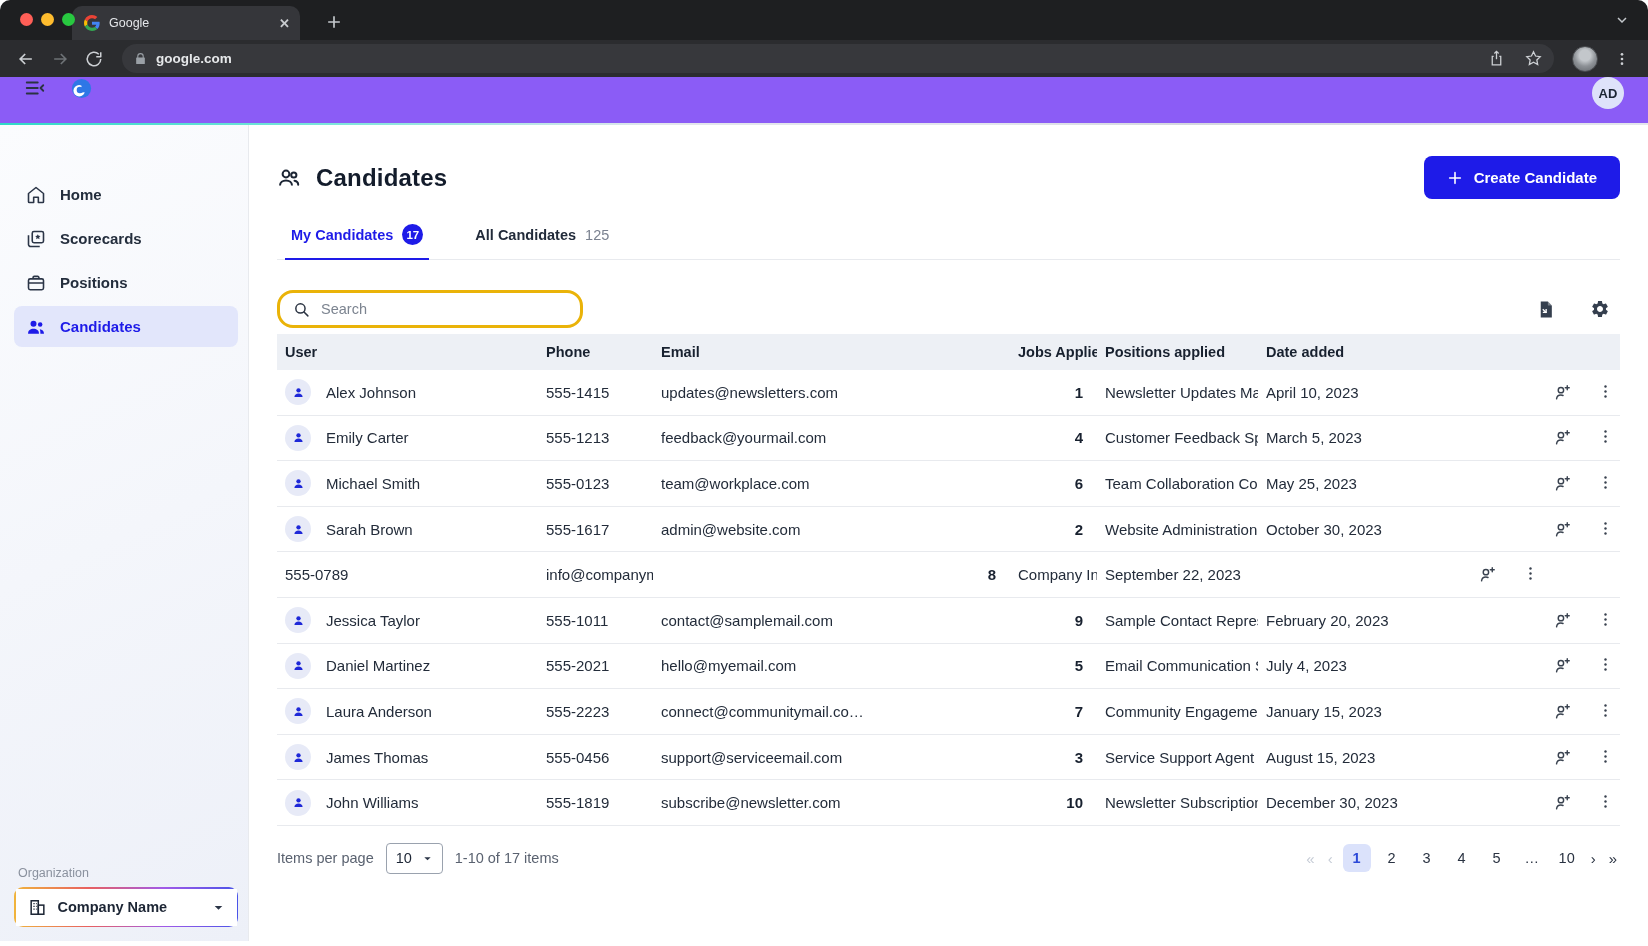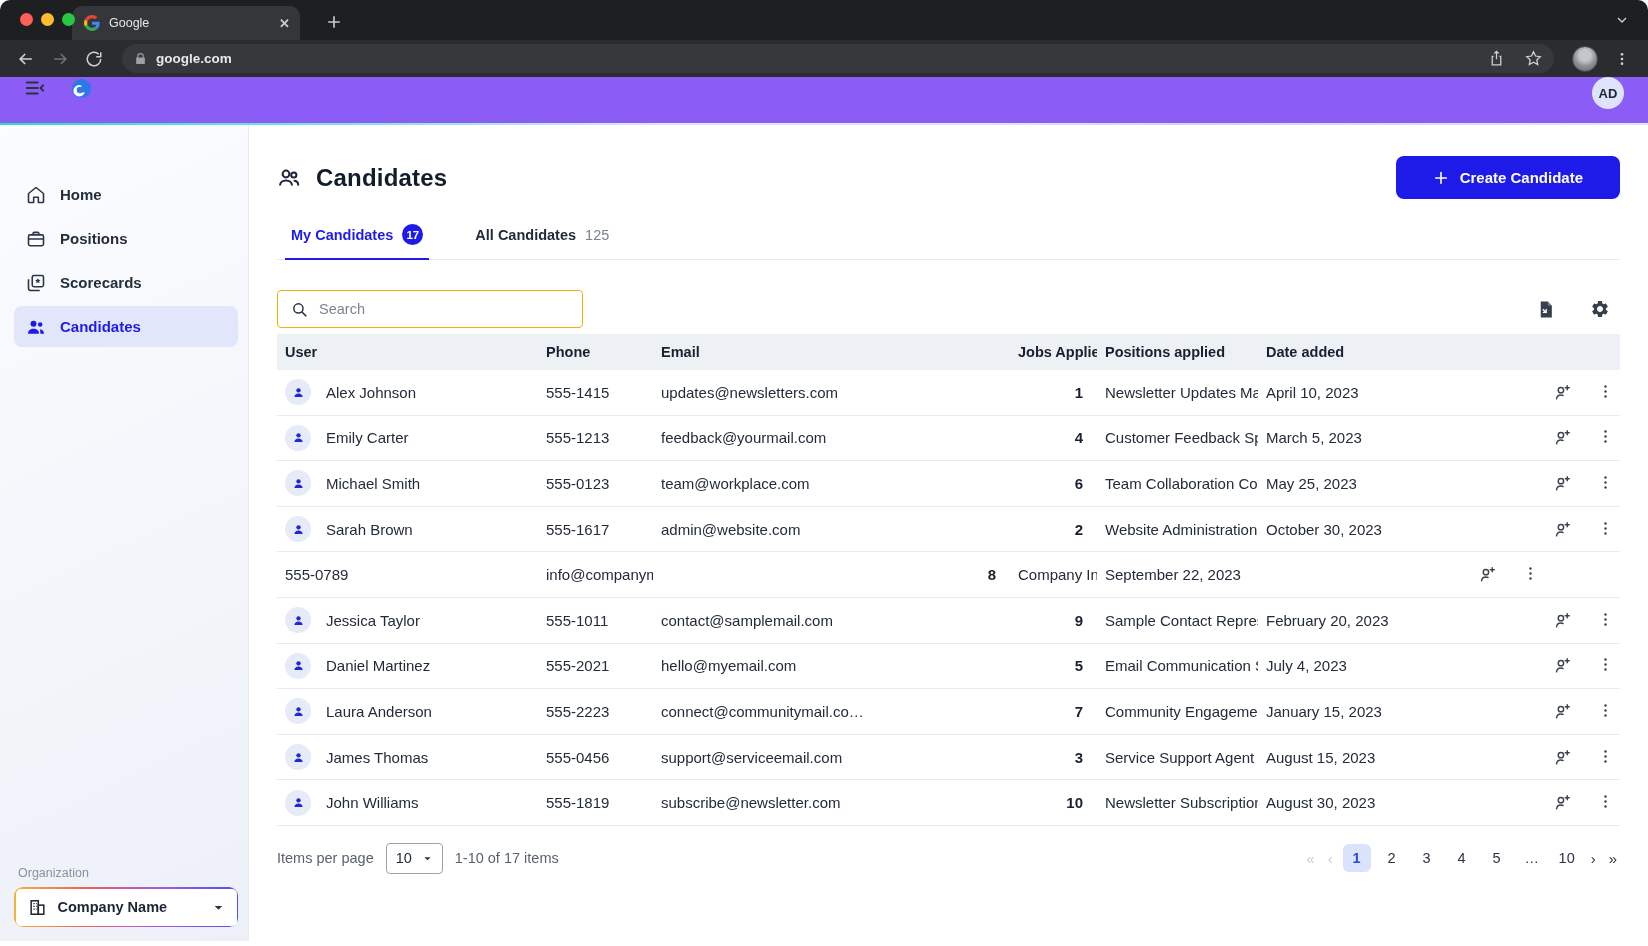--- a/index.html
+++ b/index.html
@@ -81,53 +81,53 @@
   .nav-item.active { background: #e2e6fb; color: #1e1be8; }
   .nav-item.active .ni { color: #1e1be8; }
 
   .org-wrap { position: absolute; left: 14px; right: 10px; bottom: 14px; }
   .org-label { font-size: 12.5px; color: #8a919e; margin: 0 0 7px 4px; }
   .org-box {
     background: linear-gradient(90deg, #f0b43c, #e86060, #a15ae8, #4a54e8);
     padding: 1.5px; border-radius: 9px; cursor: pointer;
   }
   .org-inner {
-    background: #ffffff; border-radius: 5px; height: 37px;
+    background: #ffffff; border-radius: 0; height: 37px;
     display: flex; align-items: center; gap: 11px; padding: 0 12px;
     font-size: 14.5px; font-weight: bold; color: #1c2534;
   }
   .org-chevron { margin-left: auto; color: #2b3547; }
 
   
   .main { flex: 1; padding: 0 28px; background: #ffffff; }
   .title-row { display: flex; align-items: center; margin-top: 31px; }
   .page-title { font-size: 24px; font-weight: bold; color: #131c2b; margin-left: 15px; letter-spacing: .2px; }
   .create-btn {
-    margin-left: auto; height: 43px; padding: 0 37px; border: none; cursor: pointer;
+    margin-left: auto; height: 43px; padding: 0 23px; border: none; cursor: pointer;
     background: #1e1be8; color: #ffffff; border-radius: 8px;
     font-family: inherit; font-size: 15px; font-weight: 600;
     display: flex; align-items: center; gap: 11px;
   }
 
   .tabs { display: flex; gap: 40px; margin-top: 25px; border-bottom: 1px solid #e8eaee; padding-left: 8px; }
   .tab-item {
     padding: 0 6px 13px 6px; font-size: 14.5px; font-weight: 600; color: #222b3a;
     display: flex; align-items: center; gap: 9px; cursor: pointer;
   }
   .tab-item.active { color: #1e1be8; border-bottom: 2.5px solid #1e1be8; margin-bottom: -1px; }
   .tab-badge {
     width: 21px; height: 21px; border-radius: 50%; background: #1e1be8;
     color: #fff; font-size: 11.5px; font-weight: bold;
     display: flex; align-items: center; justify-content: center;
   }
   .tab-count { color: #7b8290; font-weight: normal; }
 
   .controls { display: flex; align-items: center; margin-top: 30px; }
   .search-box {
-    width: 306px; height: 38px; border: 1px solid #eab308; border-radius: 4px;
+    width: 306px; height: 38px; border: 3px solid #eab308; border-radius: 16px;
     display: flex; align-items: center; gap: 11px; padding: 0 13px; background: #fff;
   }
   .search-box input {
     border: none; outline: none; flex: 1; font-family: inherit;
     font-size: 14.5px; color: #2a3342; background: transparent;
   }
   .search-box input::placeholder { color: #7c8490; }
   .control-icons { margin-left: auto; display: flex; gap: 35px; align-items: center; padding-right: 10px; }
   .icon-btn { color: #353f4e; cursor: pointer; }
 
@@ -277,36 +277,36 @@
     <div class="nav-item">
       <span class="ni">
         <svg width="20" height="20" viewBox="0 0 24 24" fill="none" stroke="currentColor" stroke-width="1.9" stroke-linejoin="round">
             <path d="M3 10.2 12 3l9 7.2V20a1 1 0 0 1-1 1h-5.2v-6.4H9.2V21H4a1 1 0 0 1-1-1z"></path>
           </svg>
       </span>
       <span>Home</span>
     </div>
     <div class="nav-item">
       <span class="ni">
-        <svg width="20" height="20" viewBox="0 0 24 24" fill="none" stroke="currentColor" stroke-width="1.9">
-            <rect x="3" y="7" width="18" height="13" rx="2"></rect>
-            <path d="M8.5 7V5.5A1.5 1.5 0 0 1 10 4h4a1.5 1.5 0 0 1 1.5 1.5V7M3 12h18"></path>
-          </svg>
-      </span>
-      <span>Positions</span>
-    </div>
-    <div class="nav-item">
-      <span class="ni">
         <svg width="20" height="20" viewBox="0 0 24 24" fill="none" stroke="currentColor" stroke-width="1.9" stroke-linejoin="round">
             <rect x="7.5" y="3" width="13.5" height="13.5" rx="2"></rect>
             <path d="M3 7.5v11A2.5 2.5 0 0 0 5.5 21h11"></path>
             <path d="M14.2 6.2l1 2 2.2.3-1.6 1.5.4 2.2-2-1-2 1 .4-2.2-1.6-1.5 2.2-.3z" fill="currentColor" stroke="none"></path>
           </svg>
       </span>
       <span>Scorecards</span>
+    </div>
+    <div class="nav-item">
+      <span class="ni">
+        <svg width="20" height="20" viewBox="0 0 24 24" fill="none" stroke="currentColor" stroke-width="1.9">
+            <rect x="3" y="7" width="18" height="13" rx="2"></rect>
+            <path d="M8.5 7V5.5A1.5 1.5 0 0 1 10 4h4a1.5 1.5 0 0 1 1.5 1.5V7M3 12h18"></path>
+          </svg>
+      </span>
+      <span>Positions</span>
     </div>
     <div class="nav-item active">
       <span class="ni">
         <svg width="20" height="20" viewBox="0 0 24 24" fill="currentColor">
             <circle cx="9" cy="8" r="3.6"></circle>
             <path d="M2.5 19.5c0-3.2 2.9-5.3 6.5-5.3s6.5 2.1 6.5 5.3v.5h-13z"></path>
             <circle cx="17" cy="9" r="2.7"></circle>
             <path d="M16.6 14.6c2.9.3 4.9 2.1 4.9 4.6v.8h-4.2c0-2.1-.2-3.9-.7-5.4z"></path>
           </svg>
       </span>
@@ -700,21 +700,21 @@
                   <circle cx="12" cy="8" r="4"></circle>
                   <path d="M4.5 20c0-3.6 3.3-6 7.5-6s7.5 2.4 7.5 6v.5h-15z"></path>
                 </svg>
       </span>
       <span>John Williams</span>
     </span>
     <span class="cell">555-1819</span>
     <span class="cell">subscribe@newsletter.com</span>
     <span class="cell right jobs-cell">10</span>
     <span class="cell">Newsletter Subscription…</span>
-    <span class="cell">August 30, 2023</span>
+    <span class="cell">December 30, 2023</span>
     <span class="cell actions-cell">
       <span class="row-action">
         <svg width="19" height="19" viewBox="0 0 24 24" fill="none" stroke="currentColor" stroke-width="1.8" stroke-linecap="round">
                   <circle cx="10" cy="9" r="3.4"></circle>
                   <path d="M4.5 20c.4-3 2.6-4.8 5.5-4.8 1 0 1.9.2 2.7.6"></path>
                   <path d="M18 3.5v5M15.5 6h5"></path>
                 </svg>
       </span>
       <span class="row-action">
         <svg width="17" height="17" viewBox="0 0 24 24" fill="currentColor">

